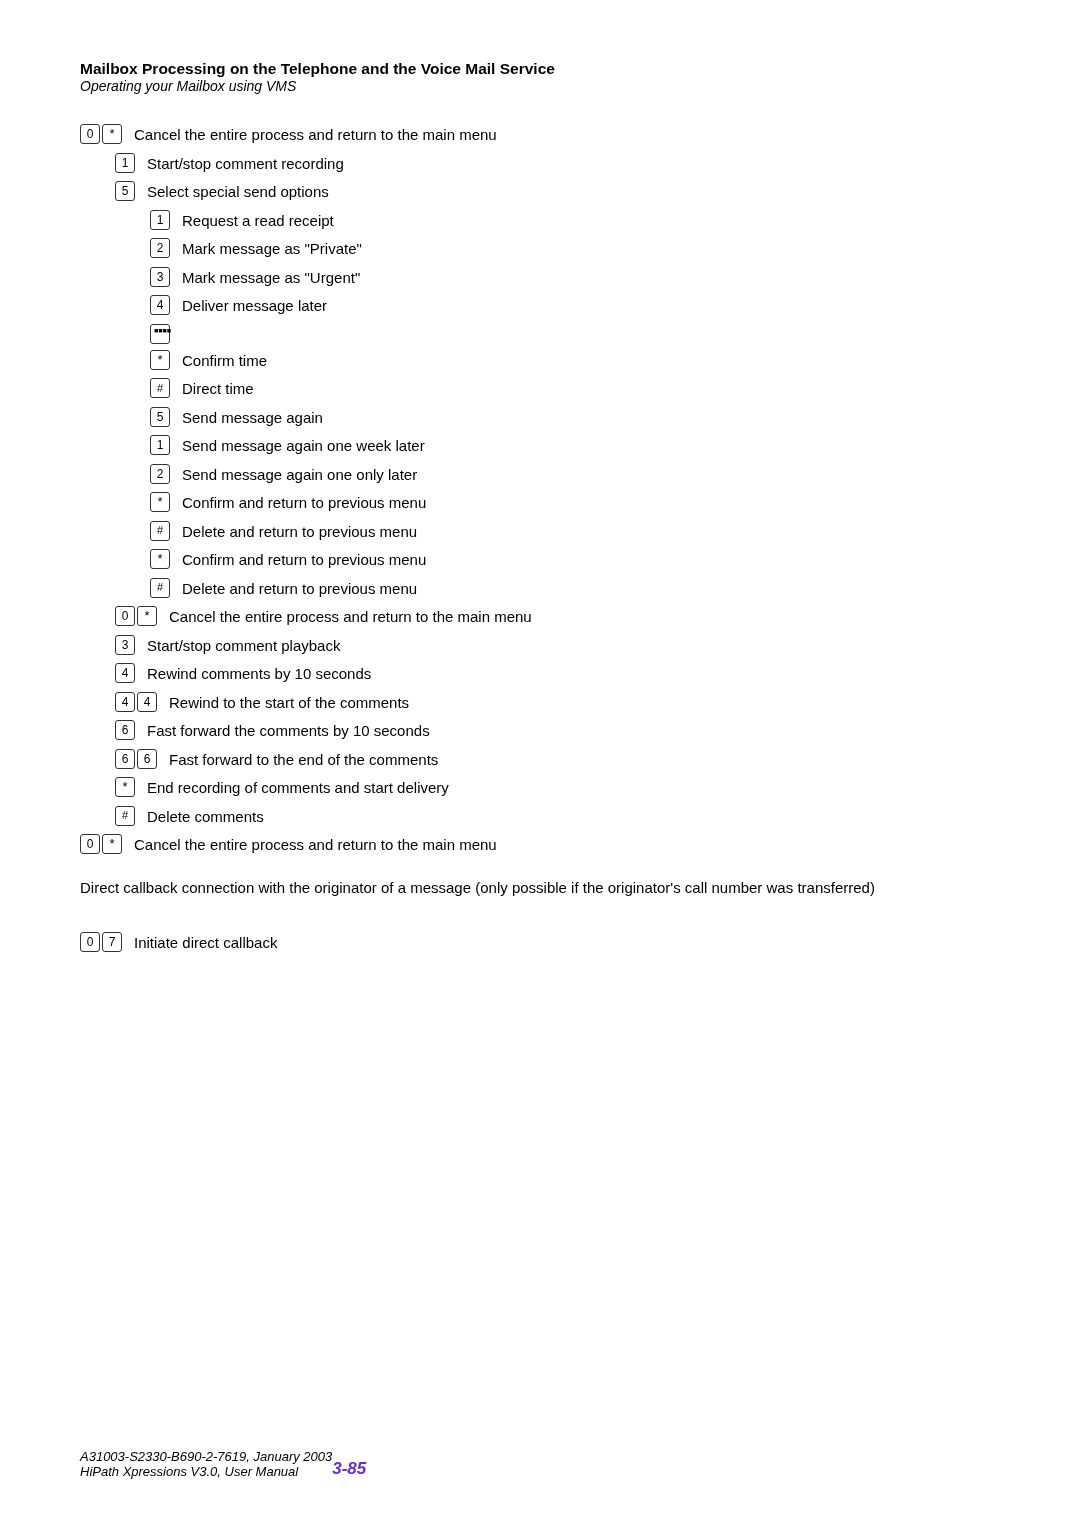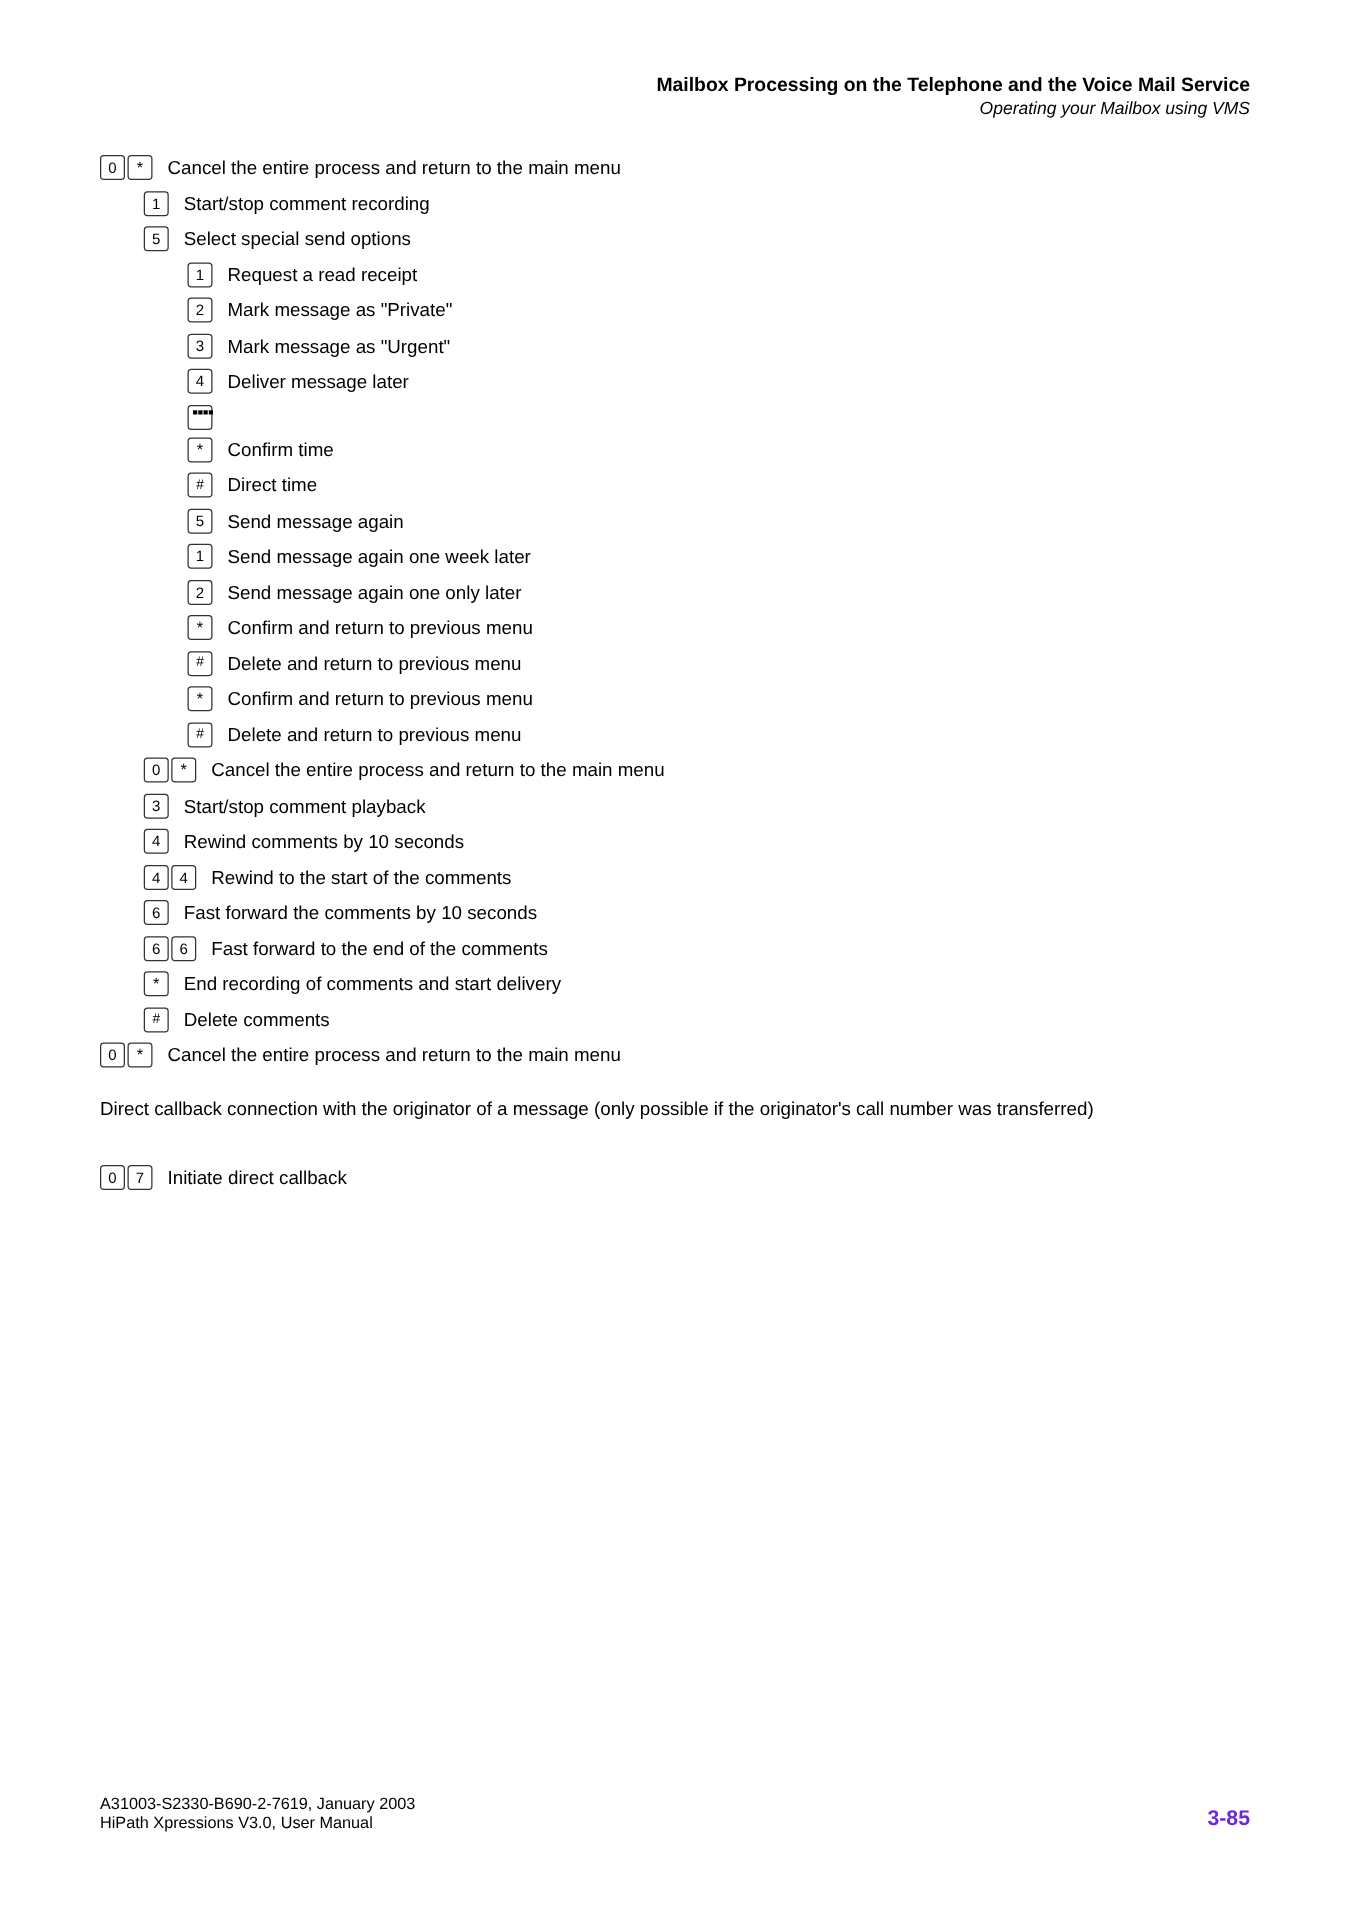--- a/index.html
+++ b/index.html
@@ -6,21 +6,21 @@
     body {
       background: #fff;
       font-family: Arial, Helvetica, sans-serif;
       font-size: 15px;
       color: #000;
       width: 1080px;
       min-height: 1529px;
       padding: 60px 80px 60px 80px;
     }
     .page-header {
-      text-align: right;
+      text-align: left;
       margin-bottom: 30px;
     }
     .page-header .title {
       font-weight: bold;
       font-size: 15.5px;
     }
     .page-header .subtitle {
       font-style: italic;
       font-size: 14px;
     }
@@ -71,26 +71,27 @@
     .item-text {
       flex: 1;
     }
     
     .indent-0 { padding-left: 0px; }
     .indent-1 { padding-left: 35px; }
     .indent-2 { padding-left: 70px; }
 
     .page-footer {
       position: absolute;
-      bottom: 64px;
+      bottom: 50px;
       left: 80px;
       right: 80px;
       display: flex;
-      justify-content: space-between;
+      justify-content: flex-start;
       align-items: flex-end;
+      font-style: italic;
     }
     .footer-left {
       font-size: 13px;
       color: #000;
     }
     .footer-right {
       font-size: 17px;
       font-weight: bold;
       color: #6d28d9;
     }

